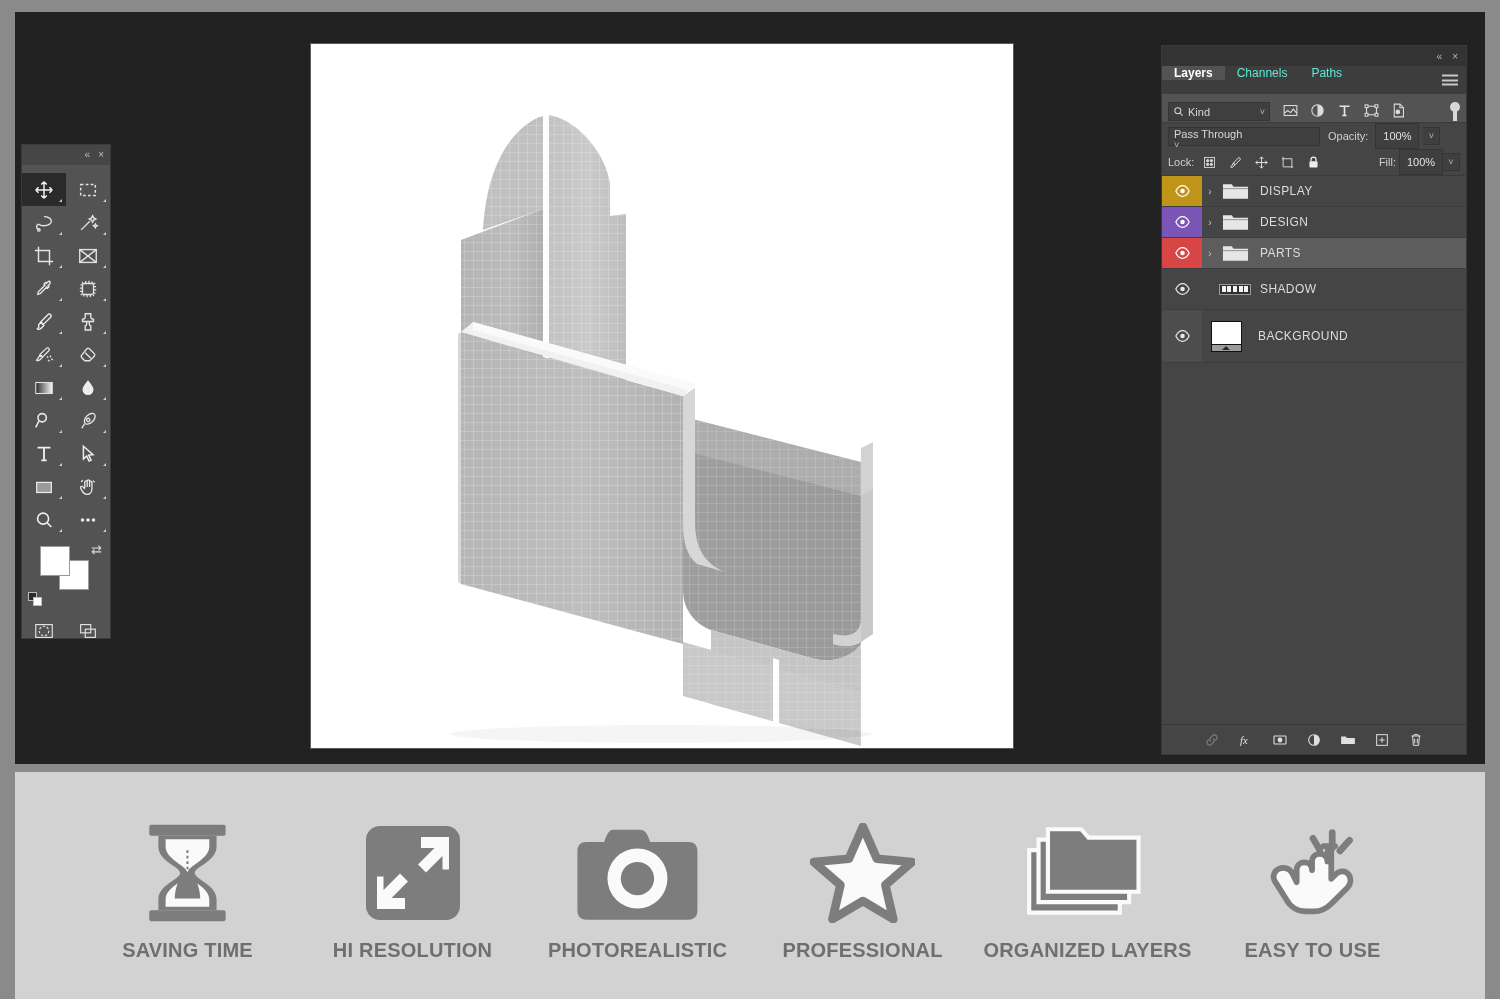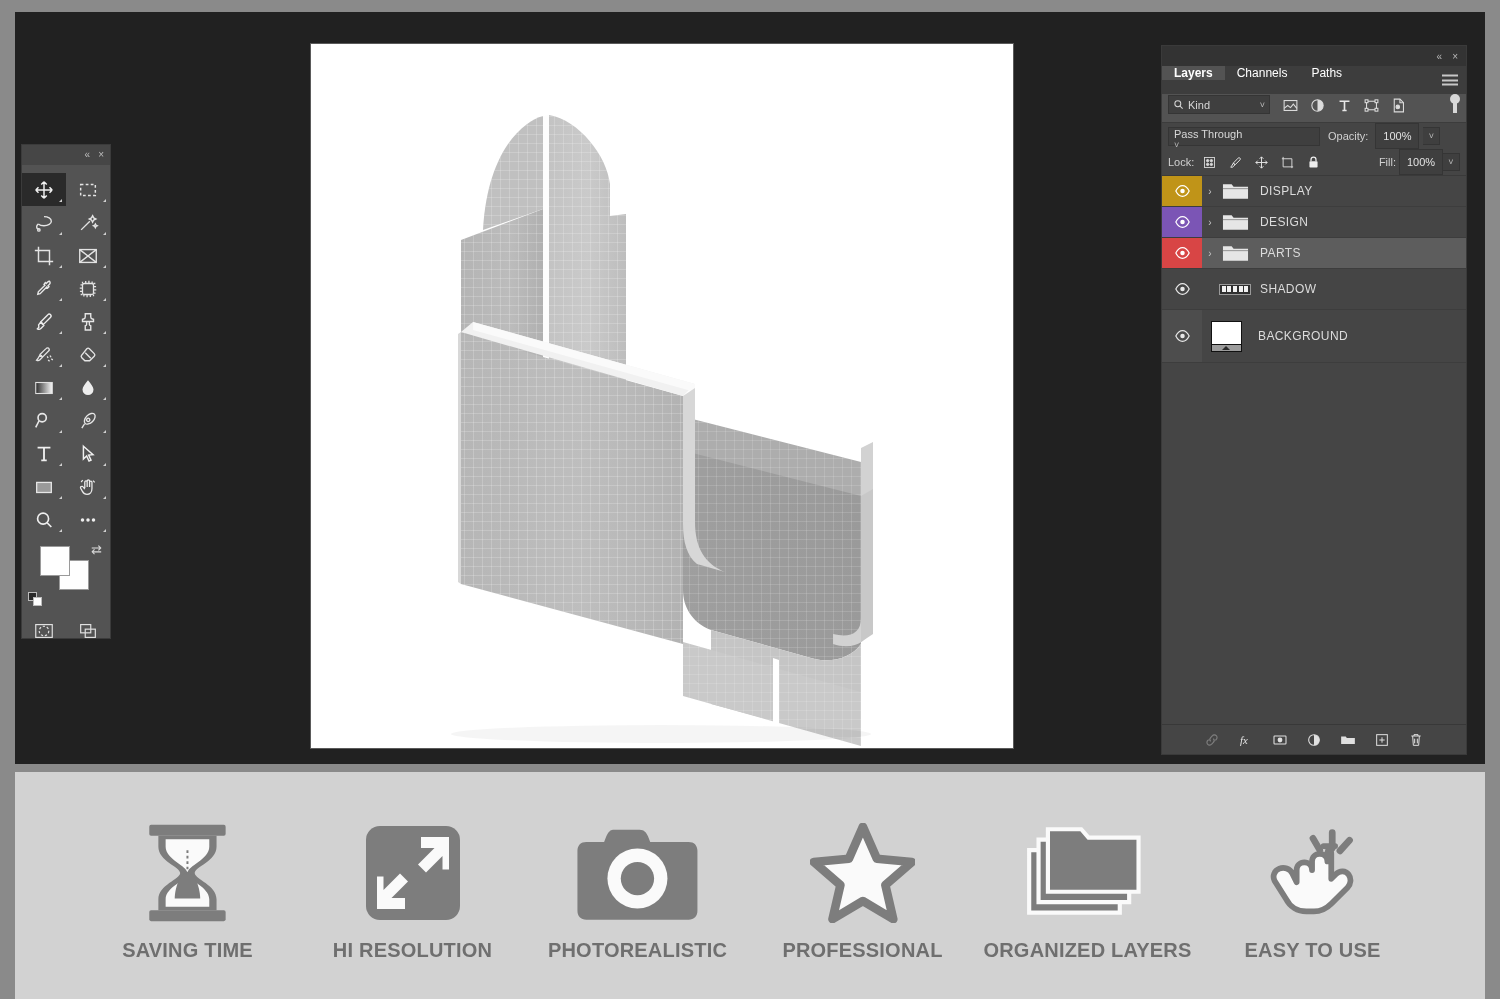--- a/index.html
+++ b/index.html
@@ -84,33 +84,33 @@
     height: 20px; background: #333333;
     display:flex; align-items:center; justify-content:flex-end; gap:10px; padding-right:8px;
   }
   .lp-titlebar span { color:#b8b8b8; font-size:10px; cursor:pointer; }
   .lp-tabs {
     height: 28px; background: #3d3d3d;
     display:flex; align-items:flex-start; position: relative;
   }
   .lp-tab {
     padding: 0 12px; display:flex; align-items:center;
-    color:#ffffff; font-size:12px; cursor:pointer;
+    color:#5eead4; font-size:12px; cursor:pointer;
   }
   .lp-tab.active { background:#535353; color:#ffffff; font-weight:bold; }
   .lp-menu {
     position:absolute; right: 8px; top: 50%; transform: translateY(-50%);
     width: 16px; height: 11px; display:flex; flex-direction:column; justify-content:space-between;
     cursor:pointer;
   }
   .lp-menu i { display:block; height:2px; background:#c8c8c8; }
 
   .lp-filter {
     height: 29px; background:#535353;
-    display:flex; align-items:flex-end; gap:0px; padding: 8px 6px;
+    display:flex; align-items:flex-start; gap:0px; padding: 8px 6px;
     border-bottom: 1px solid #3c3c3c;
   }
   .kind-select {
     width: 102px; height: 19px; background:#3f3f3f; border:1px solid #353535;
     display:flex; align-items:center; gap:4px; padding: 0 4px; cursor:pointer;
   }
   .kind-select .lbl { color:#d6d6d6; font-size:11px; flex:1; }
   .kind-select .chev { color:#bdbdbd; font-size:9px; }
   .filter-icons { display:flex; align-items:center; gap:10px; margin-left: 12px; }
   .filter-icons .fi { width:17px; height:17px; cursor:pointer; }

